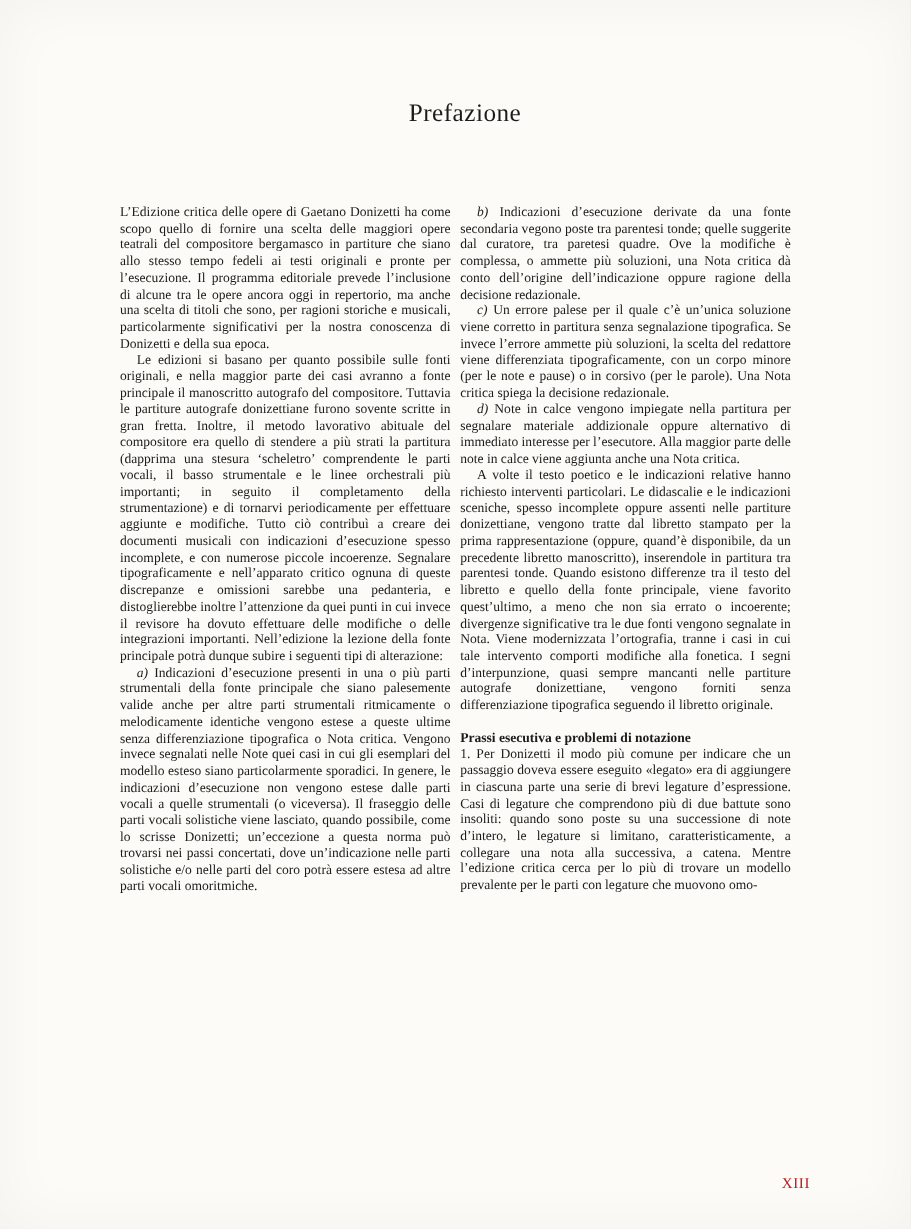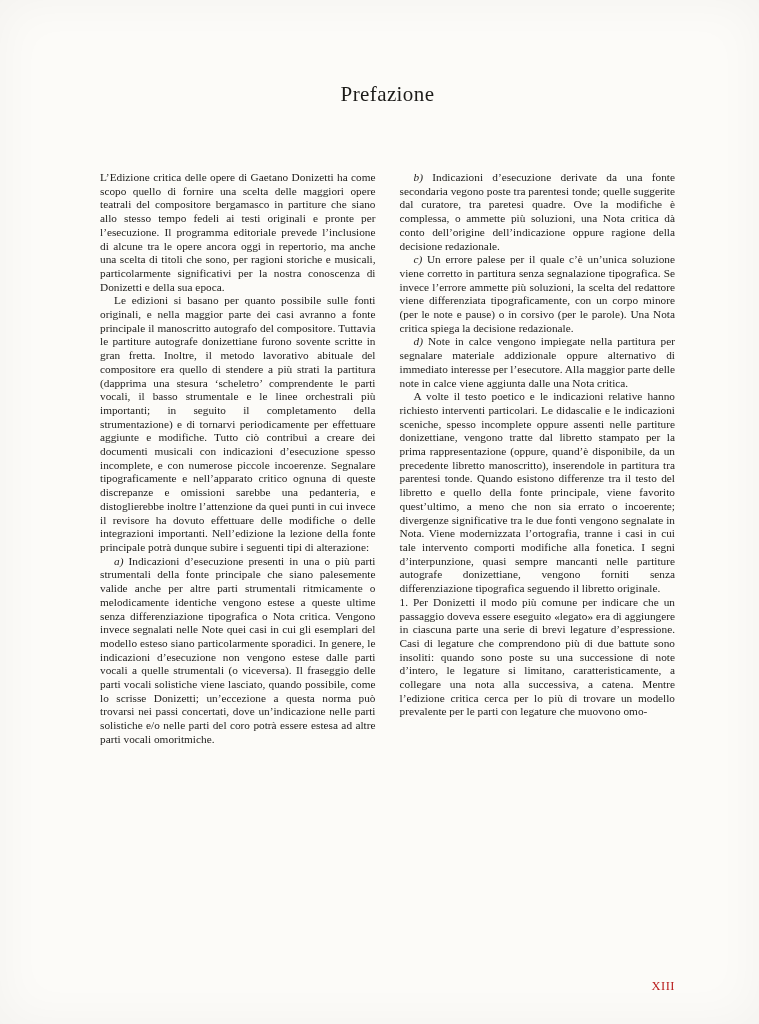--- a/index.html
+++ b/index.html
@@ -20,21 +20,21 @@
   .title {
     width: 575px;
     text-align: center;
     font-size: 21px;
     font-weight: 400;
     letter-spacing: 0.4px;
     margin-bottom: 64px;
   }
   .columns {
     display: flex;
-    gap: 24px;
+    gap: 8px;
     width: 575px;
     margin-top: 22px;
   }
   .col {
     width: 275.5px;
     font-size: 11.3px;
     line-height: 13.7px;
     text-align: justify;
     hyphens: auto;
     -webkit-hyphens: auto;
@@ -69,22 +69,23 @@
 
     <div class="col">
       <p class="para">L’Edizione critica delle opere di Gaetano Donizetti ha come scopo quello di fornire una scelta delle maggiori opere teatrali del compositore bergamasco in partiture che siano allo stesso tempo fedeli ai testi originali e pronte per l’esecuzione. Il programma editoriale prevede l’inclusione di alcune tra le opere ancora oggi in repertorio, ma anche una scelta di titoli che sono, per ragioni storiche e musicali, particolarmente significativi per la nostra conoscenza di Donizetti e della sua epoca.</p>
       <p class="para indent">Le edizioni si basano per quanto possibile sulle fonti originali, e nella maggior parte dei casi avranno a fonte principale il manoscritto autografo del compositore. Tuttavia le partiture autografe donizettiane furono sovente scritte in gran fretta. Inoltre, il metodo lavorativo abituale del compositore era quello di stendere a più strati la partitura (dapprima una stesura ‘scheletro’ comprendente le parti vocali, il basso strumentale e le linee orchestrali più importanti; in seguito il completamento della strumentazione) e di tornarvi periodicamente per effettuare aggiunte e modifiche. Tutto ciò contribuì a creare dei documenti musicali con indicazioni d’esecuzione spesso incomplete, e con numerose piccole incoerenze. Segnalare tipograficamente e nell’apparato critico ognuna di queste discrepanze e omissioni sarebbe una pedanteria, e distoglierebbe inoltre l’attenzione da quei punti in cui invece il revisore ha dovuto effettuare delle modifiche o delle integrazioni importanti. Nell’edizione la lezione della fonte principale potrà dunque subire i seguenti tipi di alterazione:</p>
       <p class="para indent"><span class="marker">a)</span> <span>Indicazioni d’esecuzione presenti in una o più parti strumentali della fonte principale che siano palesemente valide anche per altre parti strumentali ritmicamente o melodicamente identiche vengono estese a queste ultime senza differenziazione tipografica o Nota critica. Vengono invece segnalati nelle Note quei casi in cui gli esemplari del modello esteso siano particolarmente sporadici. In genere, le indicazioni d’esecuzione non vengono estese dalle parti vocali a quelle strumentali (o viceversa). Il fraseggio delle parti vocali solistiche viene lasciato, quando possibile, come lo scrisse Donizetti; un’eccezione a questa norma può trovarsi nei passi concertati, dove un’indicazione nelle parti solistiche e/o nelle parti del coro potrà essere estesa ad altre parti vocali omoritmiche.</span></p>
     </div>
 
     <div class="col">
       <p class="para indent"><span class="marker">b)</span> <span>Indicazioni d’esecuzione derivate da una fonte secondaria vegono poste tra parentesi tonde; quelle suggerite dal curatore, tra paretesi quadre. Ove la modifiche è complessa, o ammette più soluzioni, una Nota critica dà conto dell’origine dell’indicazione oppure ragione della decisione redazionale.</span></p>
       <p class="para indent"><span class="marker">c)</span> <span>Un errore palese per il quale c’è un’unica soluzione viene corretto in partitura senza segnalazione tipografica. Se invece l’errore ammette più soluzioni, la scelta del redattore viene differenziata tipograficamente, con un corpo minore (per le note e pause) o in corsivo (per le parole). Una Nota critica spiega la decisione redazionale.</span></p>
-      <p class="para indent"><span class="marker">d)</span> <span>Note in calce vengono impiegate nella partitura per segnalare materiale addizionale oppure alternativo di immediato interesse per l’esecutore. Alla maggior parte delle note in calce viene aggiunta dalle una Nota critica.</span></p>
+      <p class="para indent"><span class="marker">d)</span> <span>Note in calce vengono impiegate nella partitura per segnalare materiale addizionale oppure alternativo di immediato interesse per l’esecutore. Alla maggior parte delle note in calce viene aggiunta anche una Nota critica.</span></p>
       <p class="para indent">A volte il testo poetico e le indicazioni relative hanno richiesto interventi particolari. Le didascalie e le indicazioni sceniche, spesso incomplete oppure assenti nelle partiture donizettiane, vengono tratte dal libretto stampato per la prima rappresentazione (oppure, quand’è disponibile, da un precedente libretto manoscritto), inserendole in partitura tra parentesi tonde. Quando esistono differenze tra il testo del libretto e quello della fonte principale, viene favorito quest’ultimo, a meno che non sia errato o incoerente; divergenze significative tra le due fonti vengono segnalate in Nota. Viene modernizzata l’ortografia, tranne i casi in cui tale intervento comporti modifiche alla fonetica. I segni d’interpunzione, quasi sempre mancanti nelle partiture autografe donizettiane, vengono forniti senza differenziazione tipografica seguendo il libretto originale.</p>
+      <h2 class="section-heading">Prassi esecutiva e problemi di notazione</h2>
       <p class="para">1. Per Donizetti il modo più comune per indicare che un passaggio doveva essere eseguito «legato» era di aggiungere in ciascuna parte una serie di brevi legature d’espressione. Casi di legature che comprendono più di due battute sono insoliti: quando sono poste su una successione di note d’intero, le legature si limitano, caratteristicamente, a collegare una nota alla successiva, a catena. Mentre l’edizione critica cerca per lo più di trovare un modello prevalente per le parti con legature che muovono omo-</p>
     </div>
 
   </div>
 
   <div class="folio">XIII</div>
 
 </div>
 
 </body></html>

